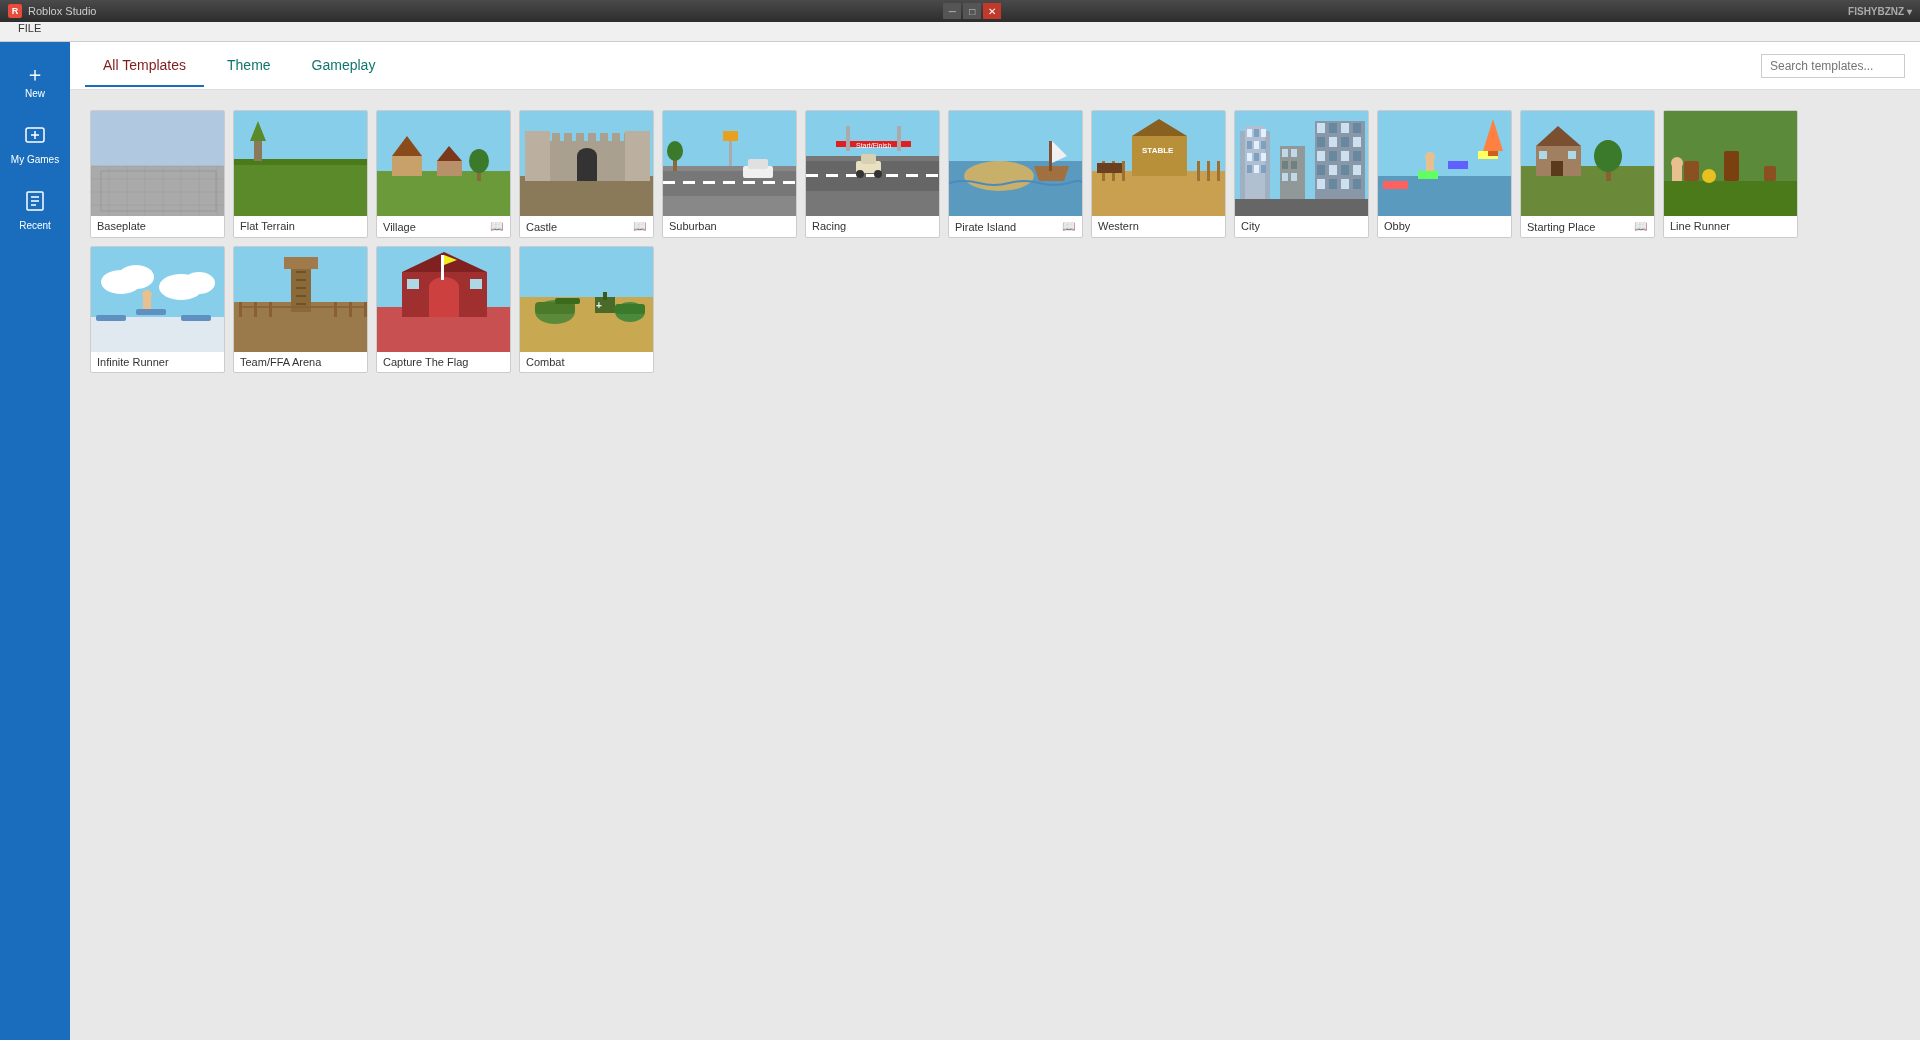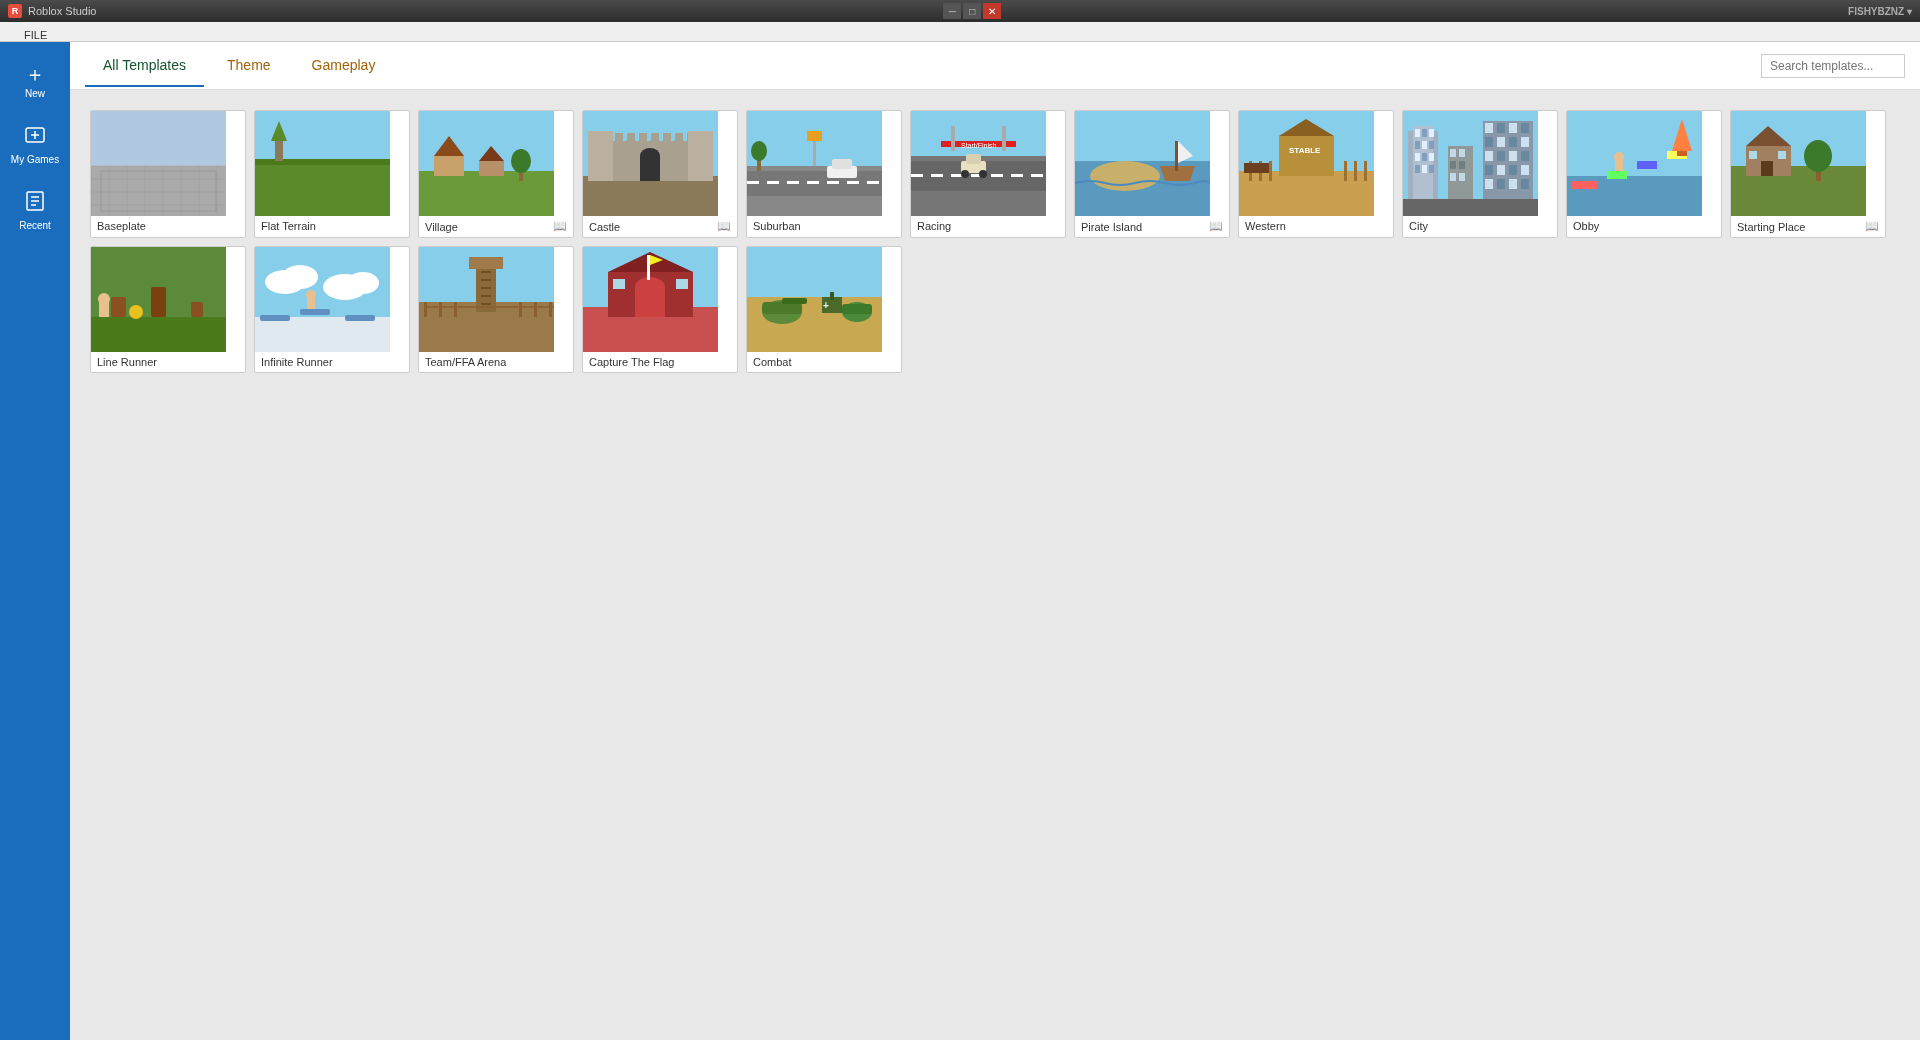--- a/index.html
+++ b/index.html
@@ -24,22 +24,22 @@
     .title-btn.maximize { background: #555; color: #ccc; }
     .title-btn.close { background: #c0392b; color: white; }
     .title-bar-right { color: #aaa; font-size: 10px; font-weight: bold; }
 
     
     .menu-bar {
       height: 20px;
       background: #f0f0f0;
       border-bottom: 1px solid #ccc;
       display: flex;
-      align-items: flex-end;
-      padding: 0 16px;
+      align-items: flex-start;
+      padding: 0 10px;
       font-size: 11px;
       color: #333;
     }
     .menu-item { padding: 0 8px; cursor: pointer; }
 
     
     .main-layout { display: flex; height: calc(1040px - 42px); }
 
     
     .sidebar {
@@ -80,45 +80,45 @@
       display: flex;
       align-items: center;
       padding: 0 15px;
       height: 48px;
       gap: 5px;
     }
     .tab {
       padding: 12px 18px;
       cursor: pointer;
       font-size: 14px;
-      color: #a16207;
+      color: #0f766e;
       border-bottom: 2px solid transparent;
       margin-bottom: -1px;
     }
     .tab.active {
-      color: #14532d;
+      color: #7f1d1d;
       border-bottom: 2px solid #1a6dbd;
       font-weight: 500;
     }
 
     
     .template-grid-container {
       flex: 1;
       padding: 20px;
       overflow-y: auto;
     }
     .template-grid {
       display: flex;
       flex-wrap: wrap;
       gap: 8px;
     }
 
     
     .template-card {
-      width: 156px;
+      width: 135px;
       cursor: pointer;
       background: white;
       border: 1px solid #ccc;
       border-radius: 2px;
       overflow: hidden;
       position: relative;
     }
     .template-thumb {
       width: 135px;
       height: 105px;

